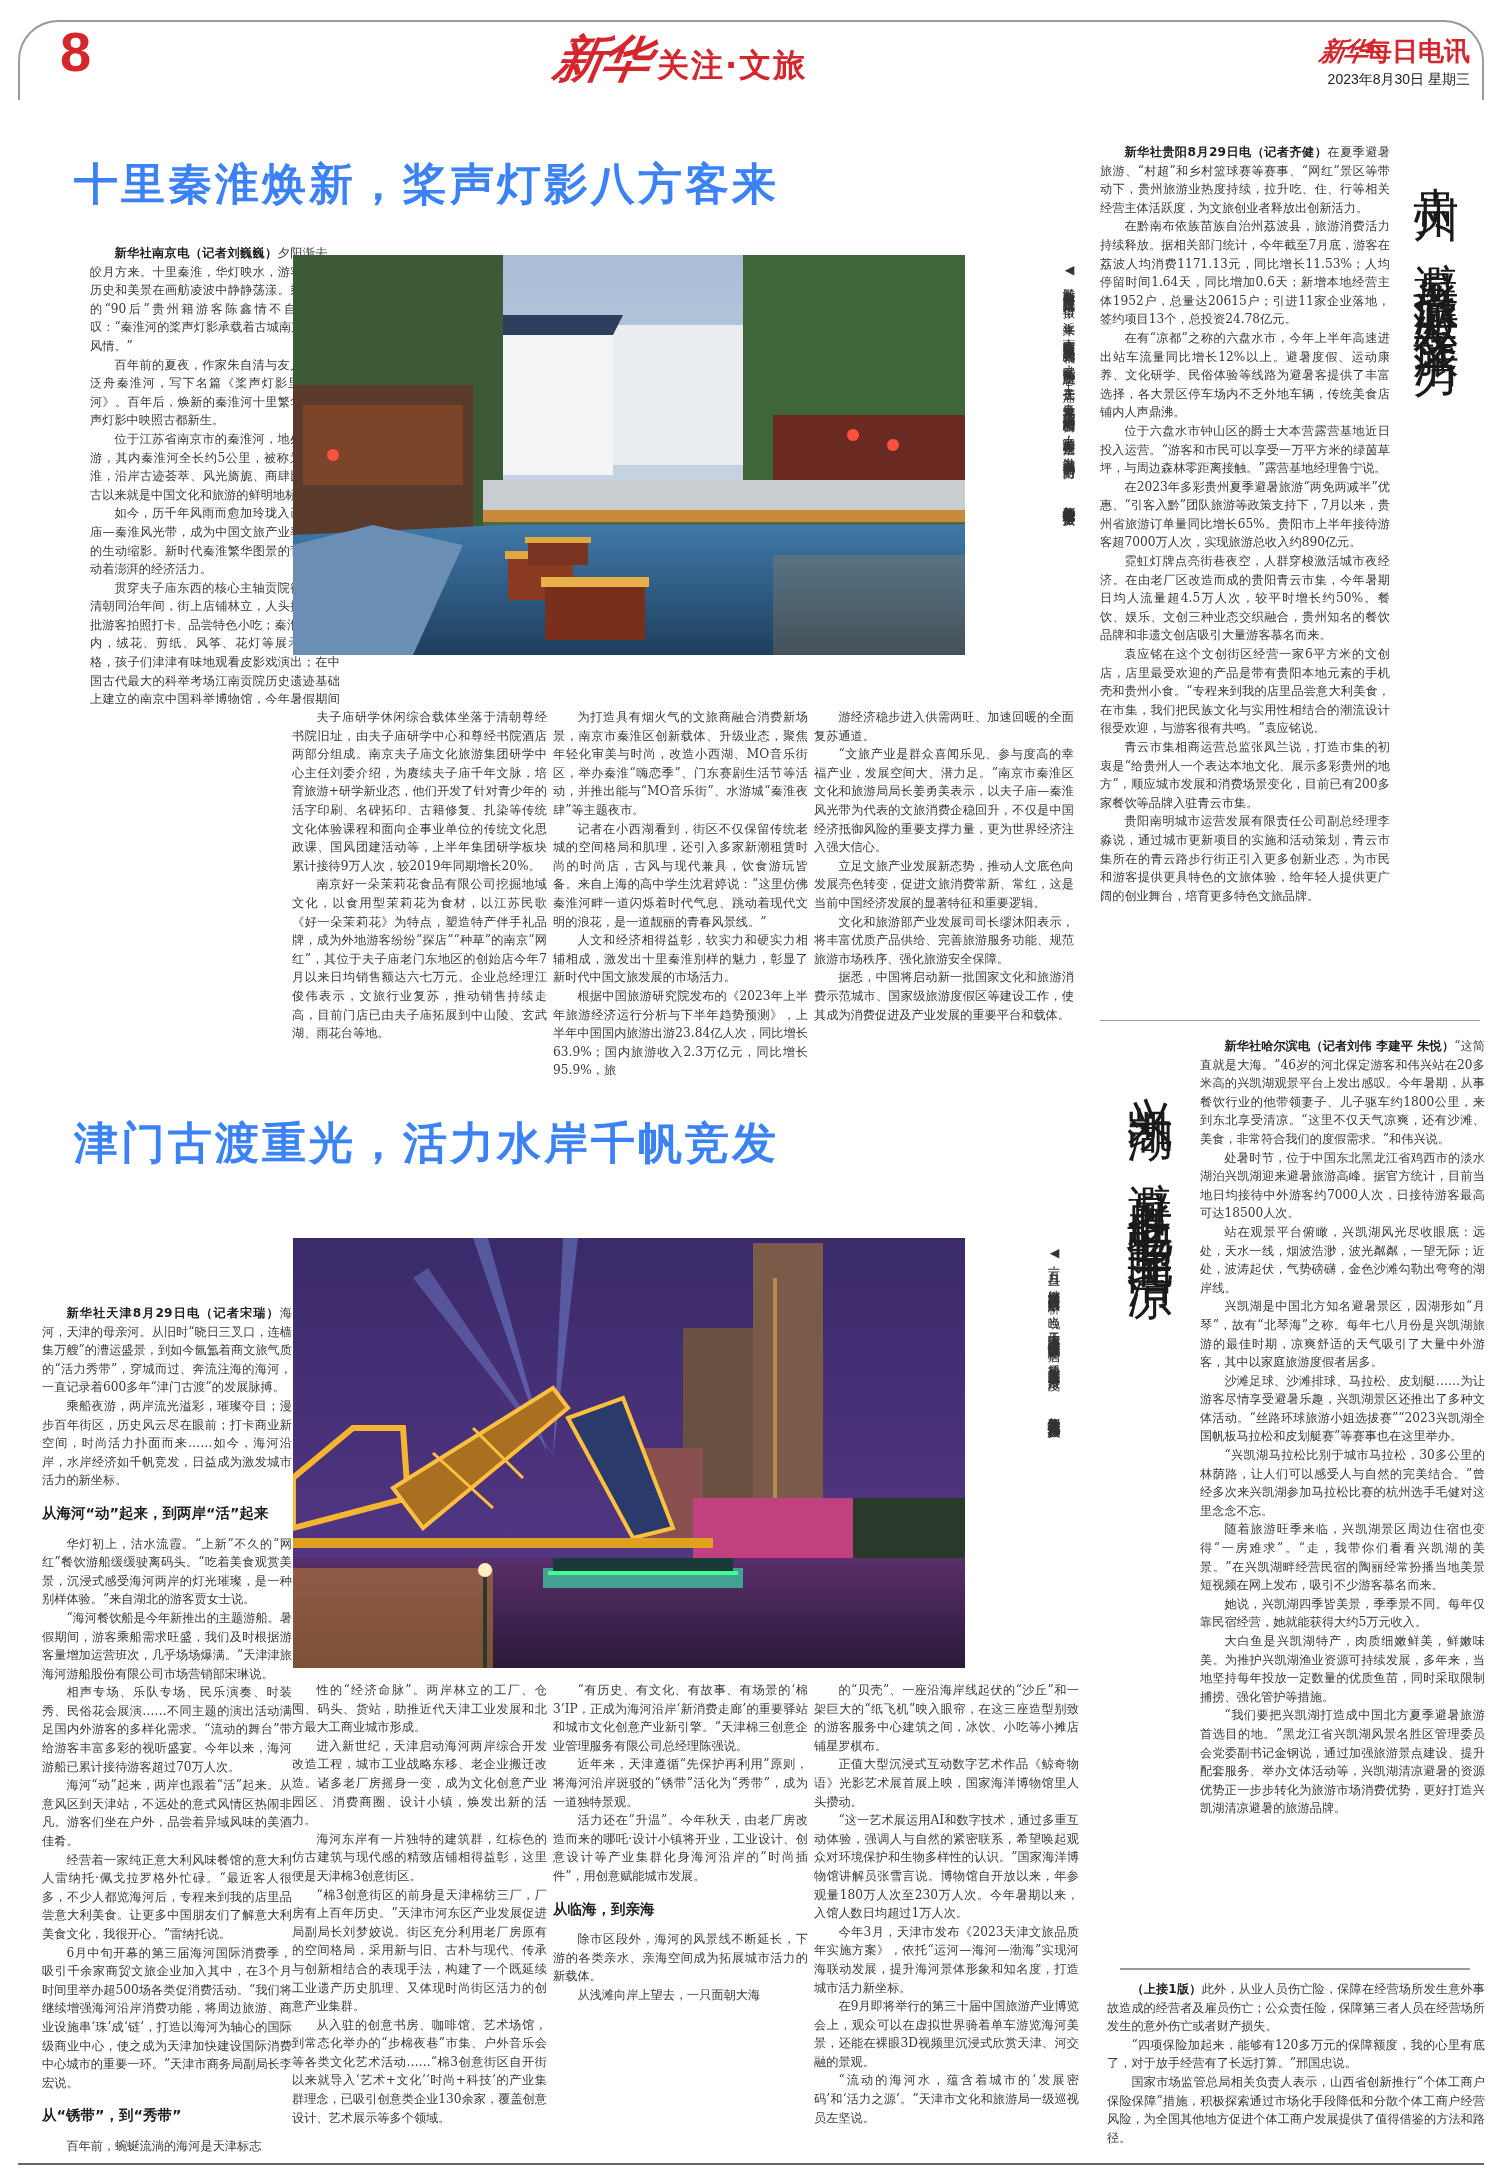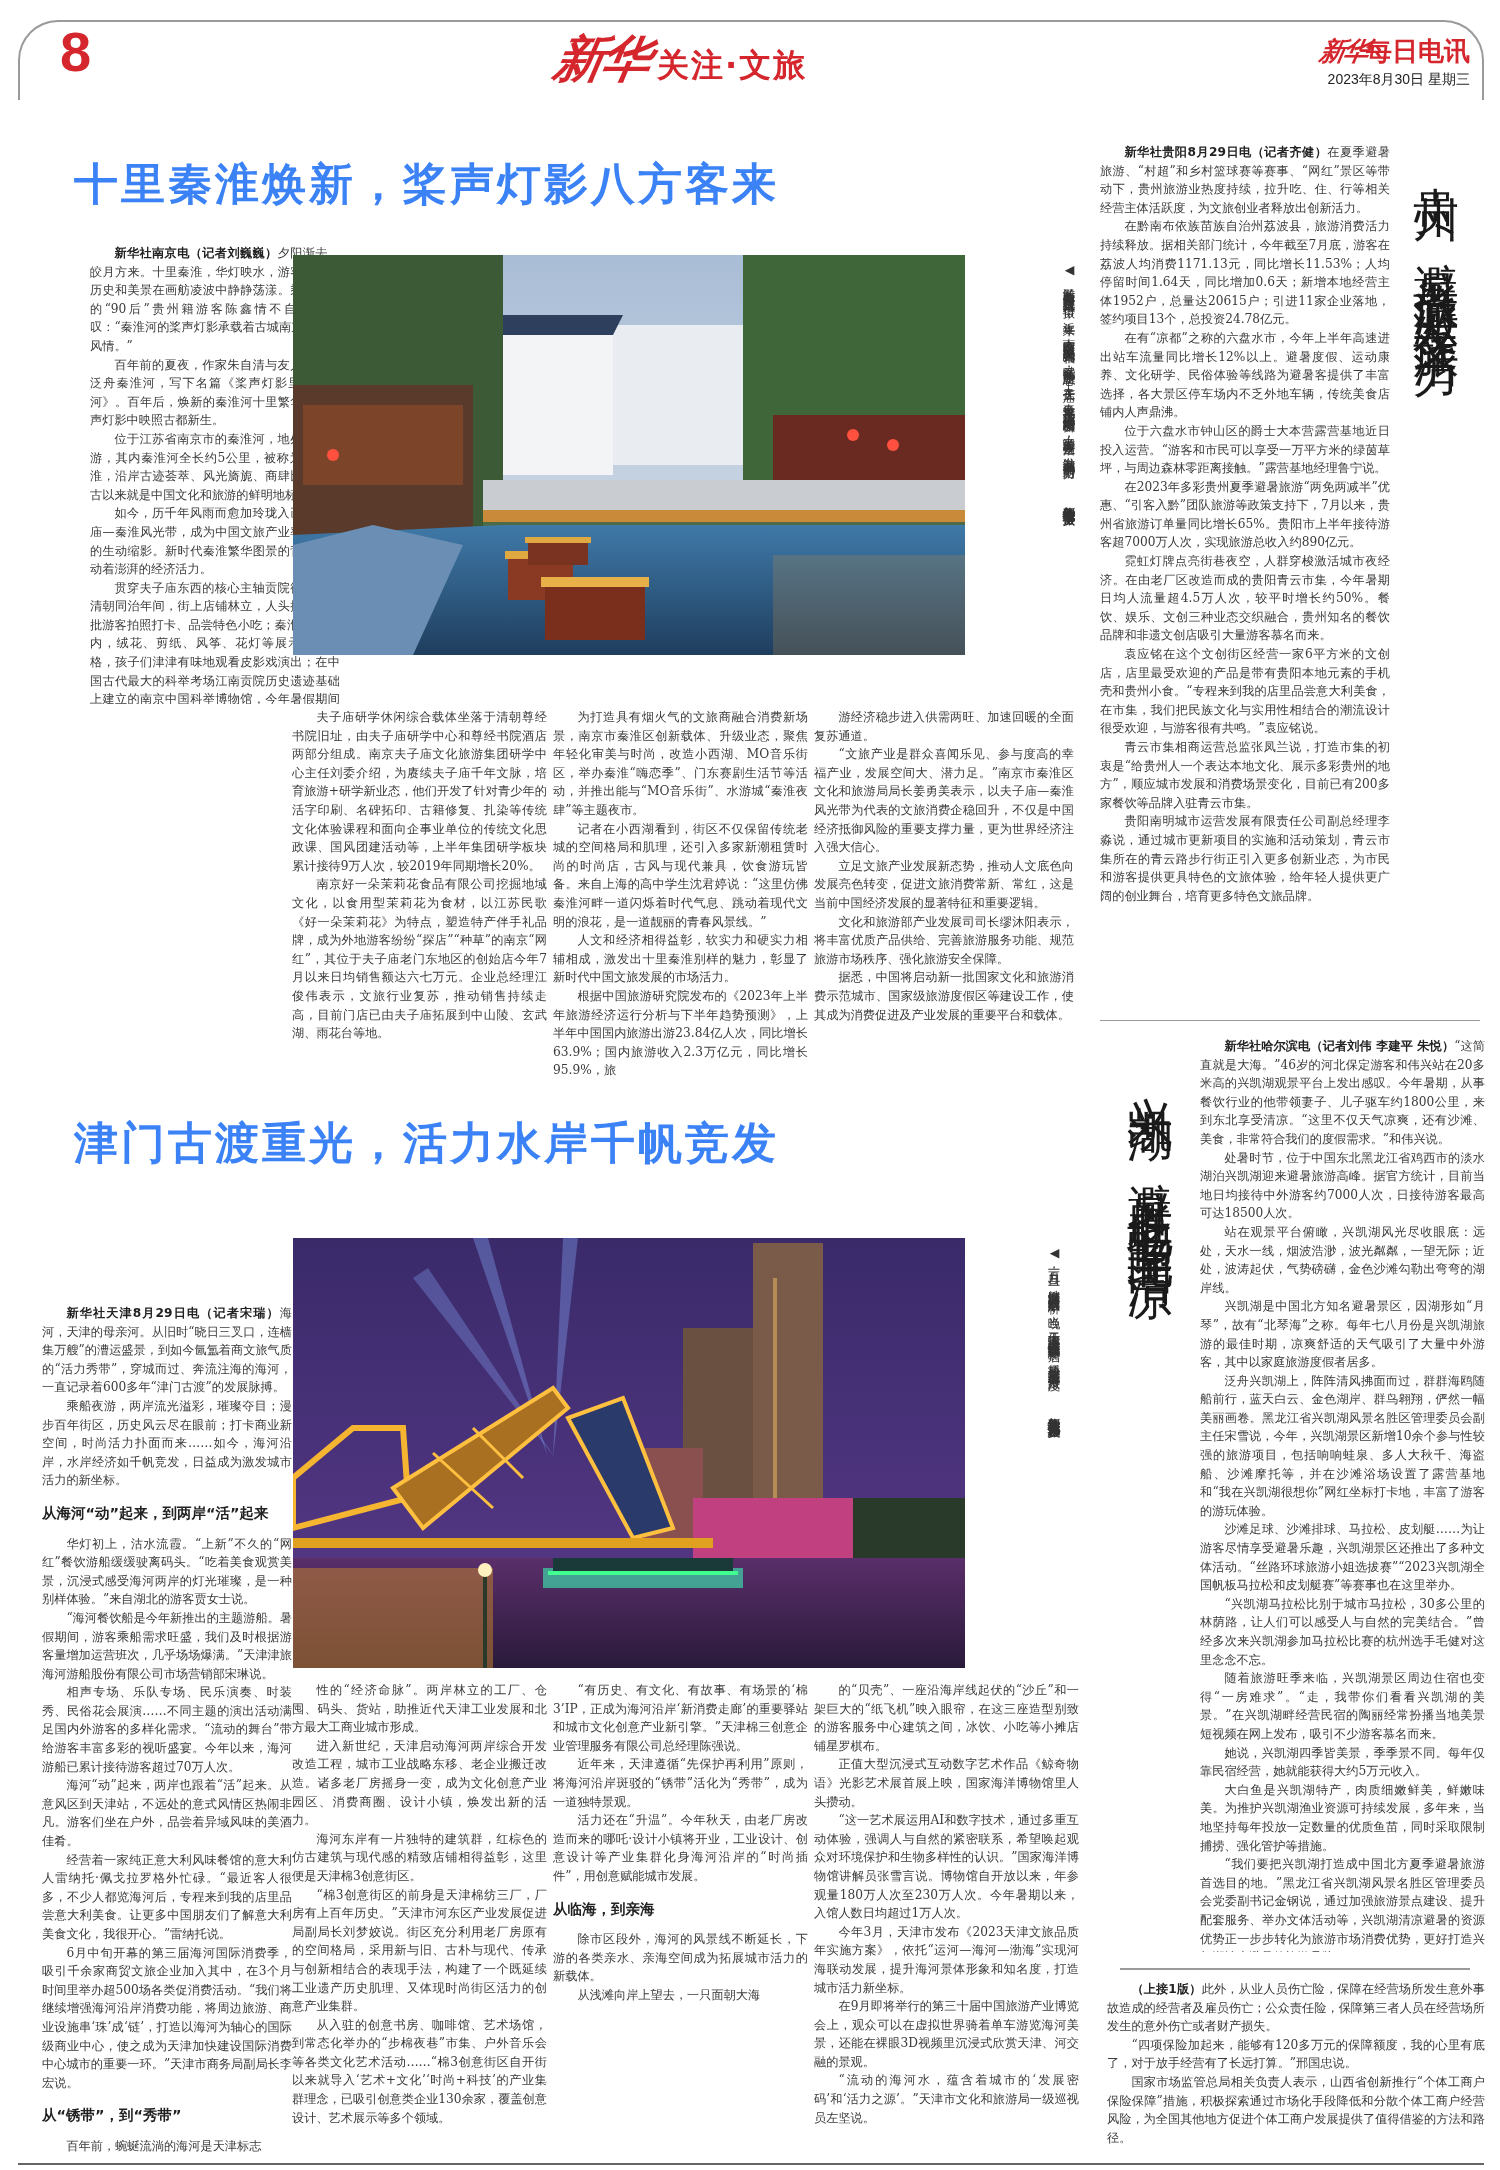--- a/index.html
+++ b/index.html
@@ -220,21 +220,20 @@
     <p><span>在9月即将举行的第三十届中国旅游产业博览会上，观众可以在虚拟世界骑着单车游览海河美景，还能在裸眼3D视频里沉浸式欣赏天津、河交融的景观。</span></p>
     <p><span>“流动的海河水，蕴含着城市的‘发展密码’和‘活力之源’。”天津市文化和旅游局一级巡视员左坚说。</span></p>
   </div>
 
 <div class="vhead vh2">兴凯湖：避暑胜地畅享北国清凉</div>
 <div class="col" id="s4" style="left:1200px; top:1037px; width:285px; height:915px; overflow:hidden;">
     <p><span class="dl">新华社哈尔滨电（记者刘伟 李建平 朱悦）</span><span>“这简直就是大海。”46岁的河北保定游客和伟兴站在20多米高的兴凯湖观景平台上发出感叹。今年暑期，从事餐饮行业的他带领妻子、儿子驱车约1800公里，来到东北享受清凉。“这里不仅天气凉爽，还有沙滩、美食，非常符合我们的度假需求。”和伟兴说。</span></p>
     <p><span>处暑时节，位于中国东北黑龙江省鸡西市的淡水湖泊兴凯湖迎来避暑旅游高峰。据官方统计，目前当地日均接待中外游客约7000人次，日接待游客最高可达18500人次。</span></p>
     <p><span>站在观景平台俯瞰，兴凯湖风光尽收眼底：远处，天水一线，烟波浩渺，波光粼粼，一望无际；近处，波涛起伏，气势磅礴，金色沙滩勾勒出弯弯的湖岸线。</span></p>
     <p><span>兴凯湖是中国北方知名避暑景区，因湖形如“月琴”，故有“北琴海”之称。每年七八月份是兴凯湖旅游的最佳时期，凉爽舒适的天气吸引了大量中外游客，其中以家庭旅游度假者居多。</span></p>
-    <p><span>泛舟兴凯湖上，阵阵清风拂面而过，群群海鸥随船前行，蓝天白云、金色湖岸、群鸟翱翔，俨然一幅美丽画卷。黑龙江省兴凯湖风景名胜区管理委员会副主任宋雪说，今年，兴凯湖景区新增10余个参与性较强的旅游项目，包括响响蛙泉、多人大秋千、海盗船、沙滩摩托等，并在沙滩浴场设置了露营基地和“我在兴凯湖很想你”网红坐标打卡地，丰富了游客的游玩体验。</span></p>
     <p><span>沙滩足球、沙滩排球、马拉松、皮划艇……为让游客尽情享受避暑乐趣，兴凯湖景区还推出了多种文体活动。“丝路环球旅游小姐选拔赛”“2023兴凯湖全国帆板马拉松和皮划艇赛”等赛事也在这里举办。</span></p>
     <p><span>“兴凯湖马拉松比别于城市马拉松，30多公里的林荫路，让人们可以感受人与自然的完美结合。”曾经多次来兴凯湖参加马拉松比赛的杭州选手毛健对这里念念不忘。</span></p>
     <p><span>随着旅游旺季来临，兴凯湖景区周边住宿也变得“一房难求”。“走，我带你们看看兴凯湖的美景。”在兴凯湖畔经营民宿的陶丽经常扮播当地美景短视频在网上发布，吸引不少游客慕名而来。</span></p>
     <p><span>她说，兴凯湖四季皆美景，季季景不同。每年仅靠民宿经营，她就能获得大约5万元收入。</span></p>
     <p><span>大白鱼是兴凯湖特产，肉质细嫩鲜美，鲜嫩味美。为推护兴凯湖渔业资源可持续发展，多年来，当地坚持每年投放一定数量的优质鱼苗，同时采取限制捕捞、强化管护等措施。</span></p>
     <p><span>“我们要把兴凯湖打造成中国北方夏季避暑旅游首选目的地。”黑龙江省兴凯湖风景名胜区管理委员会党委副书记金钢说，通过加强旅游景点建设、提升配套服务、举办文体活动等，兴凯湖清凉避暑的资源优势正一步步转化为旅游市场消费优势，更好打造兴凯湖清凉避暑的旅游品牌。</span></p>
   </div>
 
 <div class="rule" style="left:1120px; top:1968px; width:350px; height:1.5px;"></div>
 

